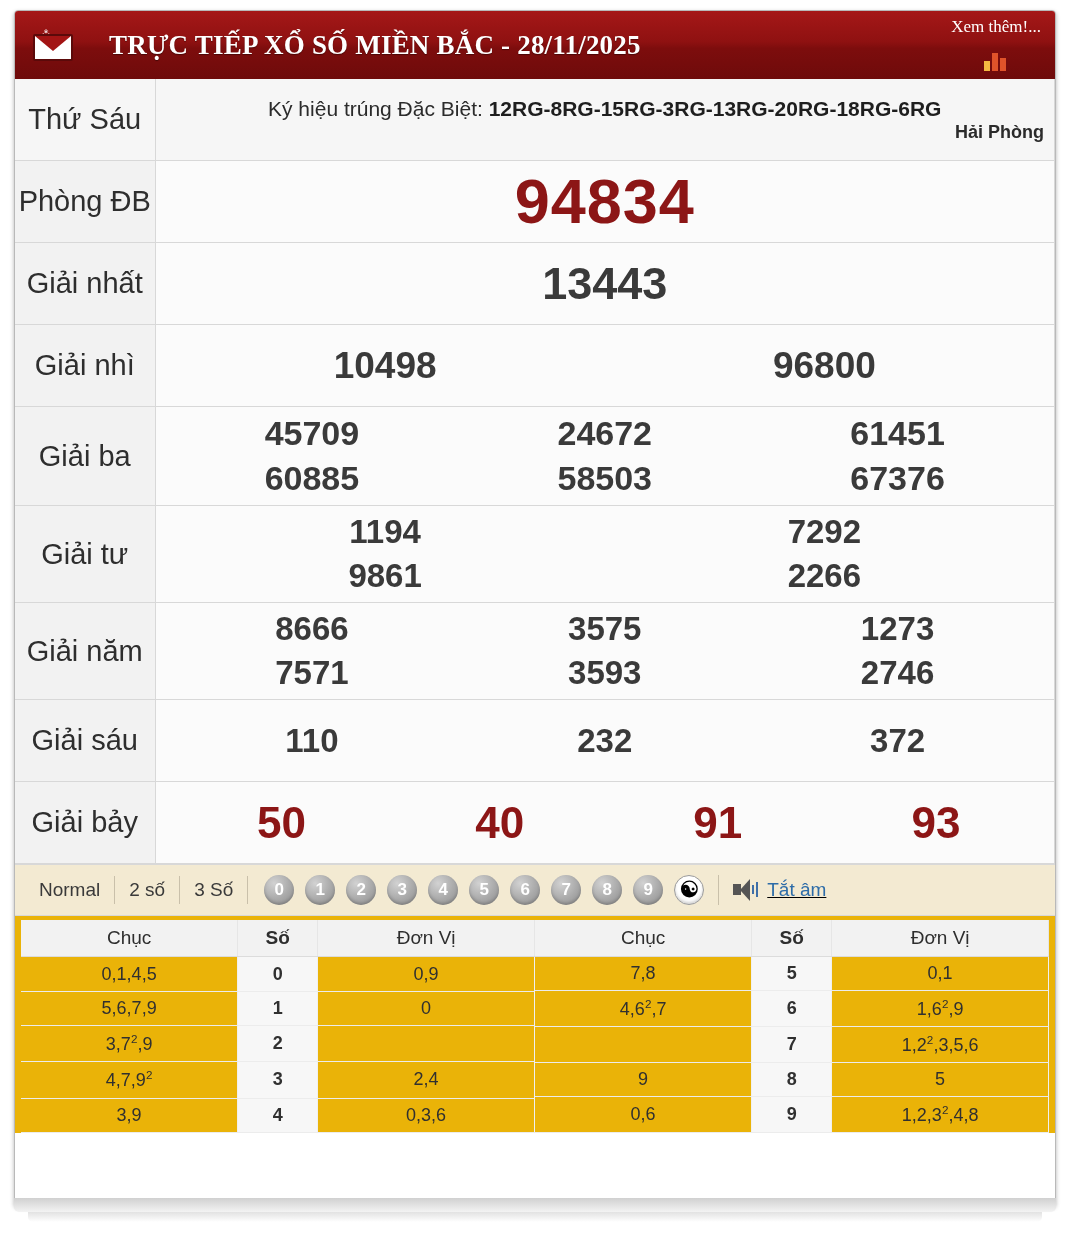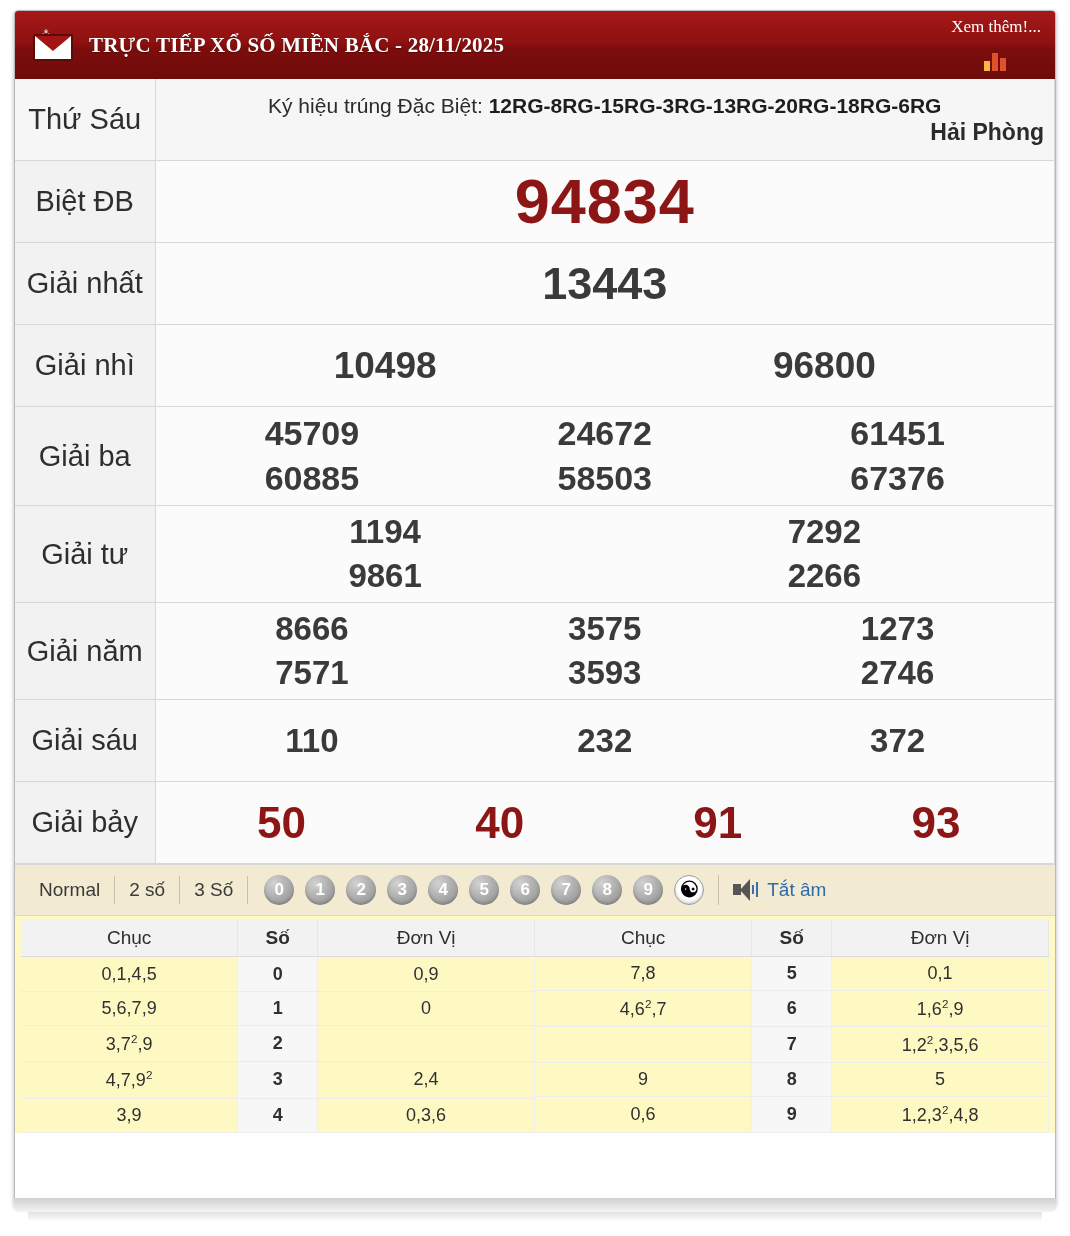--- a/index.html
+++ b/index.html
@@ -68,24 +68,25 @@
     position: absolute;
     left: 10px; top: -2px;
     color: #ffffff;
     font-size: 9px;
     letter-spacing: 1px;
   }
   .title-text {
     color: #ffffff;
     font-family: "Liberation Serif", serif;
     font-weight: bold;
-    font-size: 21px;
+    font-size: 27px;
     letter-spacing: 0.2px;
     white-space: nowrap;
     text-shadow: 0 1px 1px rgba(0,0,0,0.4);
+    margin-left: 20px;
   }
   .title-right {
     margin-left: auto;
     display: flex;
     align-items: center;
     gap: 10px;
     flex-direction: column;
   }
   .more-link {
     color: #ffffff;
@@ -146,21 +147,21 @@
     position: relative;
   }
   .kyhieu b {
     font-weight: bold;
     color: #1e1e1e;
   }
   .kyhieu .province {
     display: block;
     text-align: right;
     font-weight: bold;
-    font-size: 23px;
+    font-size: 18px;
     margin-top: -4px;
   }
 
   .num-db {
     font-size: 63px;
     font-weight: bold;
     color: #8c1616;
     letter-spacing: 1px;
     line-height: 1.1;
   }
@@ -262,20 +263,21 @@
   .divider-v {
     width: 1px;
     height: 30px;
     background: #c9c0aa;
     margin: 0 14px;
   }
   .sound {
     display: flex;
     align-items: center;
     gap: 6px;
+    text-decoration: underline;
   }
   .speaker-icon {
     width: 28px;
     height: 24px;
     position: relative;
     display: inline-block;
   }
   .speaker-icon .body {
     position: absolute;
     left: 0; top: 6px;
@@ -299,21 +301,21 @@
   .speaker-icon .wave.w1 { top: 7px; height: 9px; }
   .speaker-icon .wave.w2 { left: 23px; top: 4px; height: 15px; }
   .sound-label {
     color: #2d6ca8;
     font-size: 19px;
   }
 
   
   .stats {
     display: flex;
-    background: #fef9c3;
+    background: #eab308;
     padding: 4px 6px 0 6px;
   }
   table.stat {
     width: 50%;
     border-collapse: collapse;
     table-layout: fixed;
   }
   table.stat th {
     background: #f2f2f2;
     font-size: 19px;
@@ -387,21 +389,21 @@
           <tr class="row-header">
         <td class="label">Thứ Sáu</td>
         <td class="value kyhieu">
           <span>Ký hiệu trúng Đặc Biệt:</span>
           <b>12RG-8RG-15RG-3RG-13RG-20RG-18RG-6RG</b>
           <span class="province">Hải Phòng</span>
         </td>
       </tr>
 
       <tr>
-        <td class="label">Biệt ĐB</td>
+        <td class="label">Phòng ĐB</td>
         <td class="value">
           <span class="num-db">94834</span>
         </td>
       </tr>
 
       <tr>
         <td class="label">Giải nhất</td>
         <td class="value">
           <span class="num-1">13443</span>
         </td>

